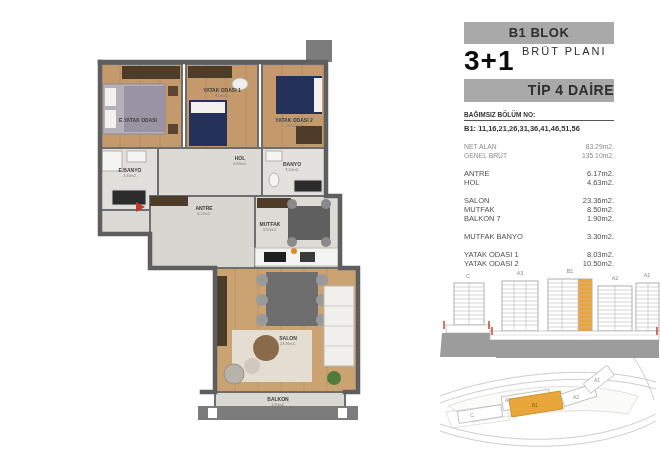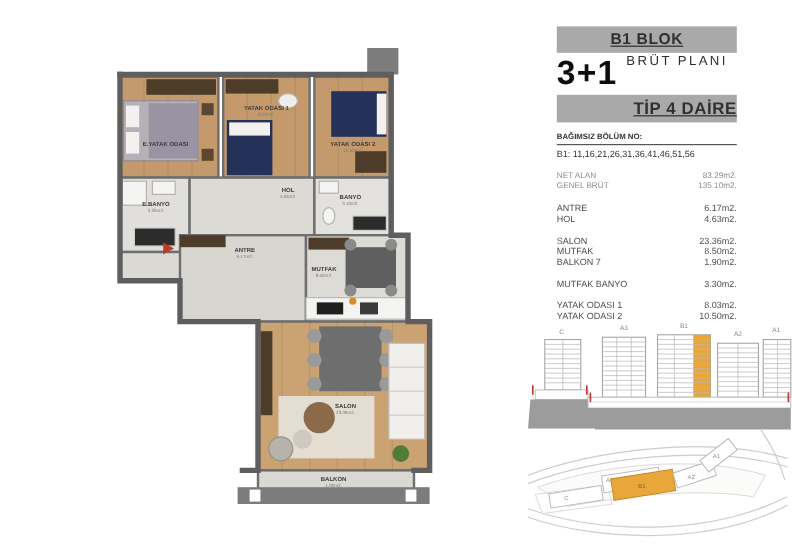--- a/index.html
+++ b/index.html
@@ -5,28 +5,28 @@
   html,body{margin:0;padding:0;}
   body{
     position:relative;width:660px;height:457px;background:#ffffff;
     font-family:"Liberation Sans",sans-serif;overflow:hidden;
   }
   svg text{font-family:"Liberation Sans",sans-serif;}
 
   
   .info-panel{position:absolute;left:464px;top:22px;width:150px;}
   .bar{background:#a9a9a9;color:#2f2f2f;font-weight:700;text-align:center;
-       font-size:13px;padding:3px 0 4px;letter-spacing:.5px;text-decoration:underline;}
+       font-size:13px;padding:3px 0 4px;letter-spacing:.5px;}
   .type-row{display:flex;height:33px;margin:1px 0;}
   .big{font-size:28px;font-weight:700;color:#0d0d0d;letter-spacing:1px;}
   .daire-label{flex:1;text-align:center;font-size:11px;color:#2f2f2f;letter-spacing:2px;}
   .bar2{font-size:14px;text-align:right;}
   .bagimsiz{margin-top:9px;font-size:6.5px;font-weight:700;color:#333;
             border-bottom:1.5px solid #555;padding-bottom:2px;}
-  .units{font-size:7.5px;font-weight:400;color:#333;margin-top:3px;}
+  .units{font-size:7.5px;font-weight:700;color:#333;margin-top:3px;}
   .table{margin-top:9px;font-size:7.5px;color:#4f4f4f;}
   .row{display:flex;justify-content:space-between;line-height:9px;}
   .row.muted{color:#8b8b8b;font-size:6.8px;}
   .group{margin-bottom:9px;}
 
   .plan-svg{position:absolute;left:0;top:0;}
   .elev-svg{position:absolute;left:440px;top:253px;}
   .site-svg{position:absolute;left:438px;top:356px;}
 </style>
 </head>

